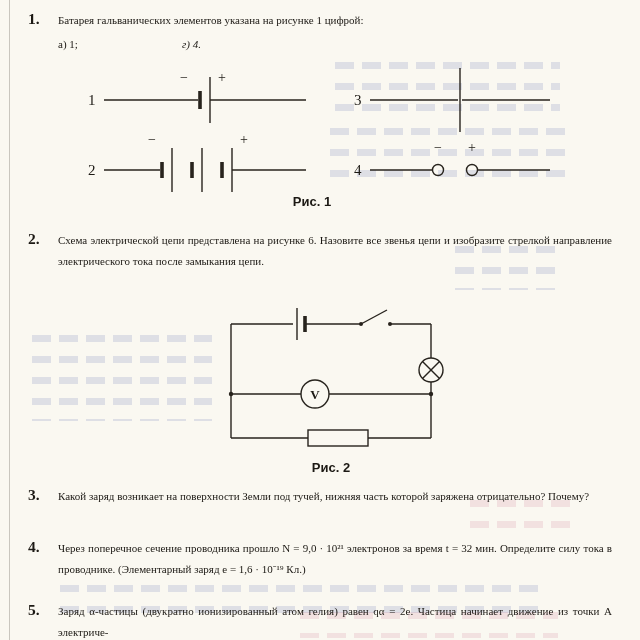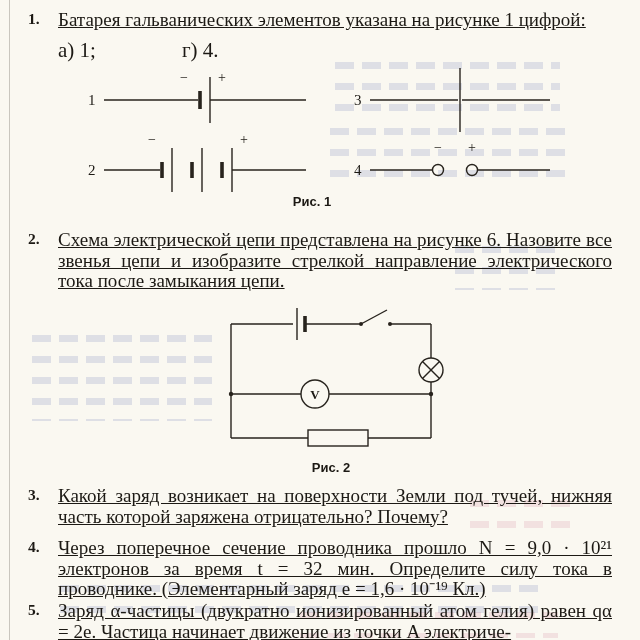--- a/index.html
+++ b/index.html
@@ -10,24 +10,24 @@
     overflow:hidden;
     font-family:"Liberation Serif", serif;
     color:#1c1914;
   }
   .scan-edge{
     position:absolute;left:9px;top:0;width:1px;height:100%;
     background:rgba(110,105,95,.35);
   }
   .problem{position:absolute;left:28px;width:584px;}
   .num{position:absolute;left:0;top:0;font-weight:bold;font-size:15.5px;}
-  .ptext{margin-left:30px;text-align:justify;font-size:19px;line-height:20.5px;text-decoration:underline;}
-  .options{display:flex;margin-left:30px;margin-top:7px;font-size:21px;}
+  .ptext{margin-left:30px;text-align:justify;font-size:11px;line-height:20.5px;}
+  .options{display:flex;margin-left:30px;margin-top:7px;font-size:11px;}
   .opt{width:124px;}
-  .opt:last-child{width:auto;}
+  .opt:last-child{width:auto;font-style:italic;}
   .fig{position:absolute;}
   .fig svg{display:block;width:100%;height:100%;}
   .fig text{font-family:"Liberation Serif", serif;font-size:15px;fill:#1c1914;}
   .fig text.sign{font-size:14px;}
   .fig text.cap{font-family:"Liberation Sans", sans-serif;font-weight:bold;font-size:13px;}
   .fig text.vmeter{font-size:13px;font-weight:bold;}
   .wire{stroke:#27231d;stroke-width:1.4;fill:none;}
   .thick{stroke:#27231d;stroke-width:3.6;fill:none;}
   .dot{fill:#27231d;stroke:none;}
   .bleed{

